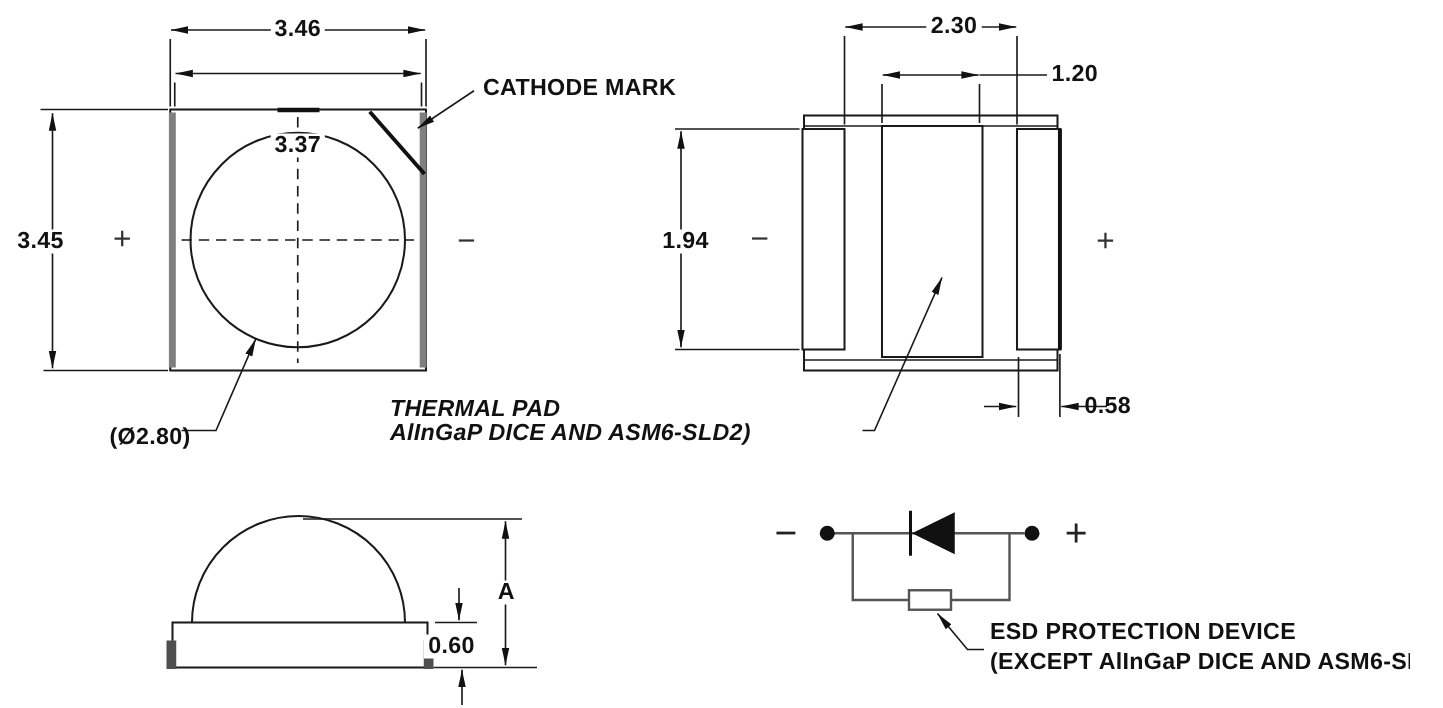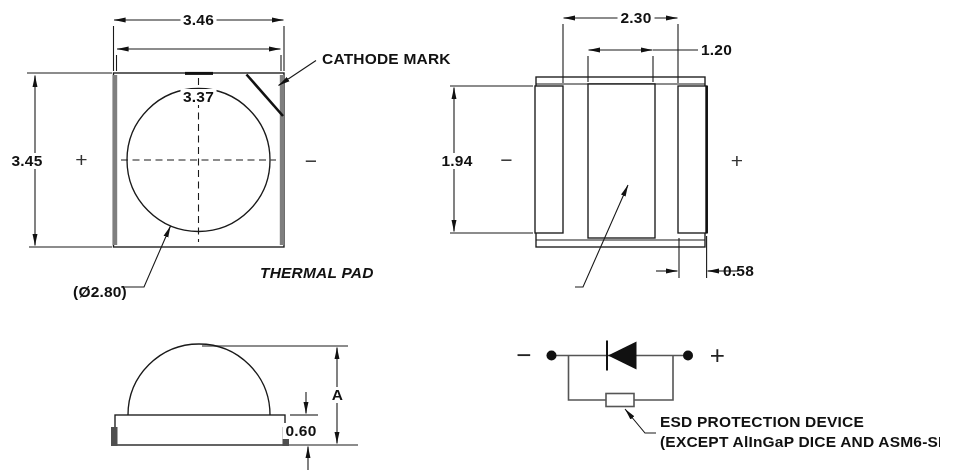--- a/index.html
+++ b/index.html
@@ -135,20 +135,21 @@
 
   <div class="lbl ctr bg" style="left:636px; top:18px;">2.30</div>
   <div class="lbl vctr" style="left:701px; top:50px;">1.20</div>
   <div class="lbl ctr bg" style="left:457px; top:160.5px;">1.94</div>
   <div class="lbl vctr" style="left:723px; top:271px;">0.58</div>
   <div class="lbl ctr sign" style="left:506.5px; top:160px;">−</div>
   <div class="lbl ctr sign" style="left:737px; top:160.5px;">+</div>
 
   <div class="lbl note-right" style="left:260px; top:265px; width:312px;">
     <div>THERMAL PAD</div>
+    <div>AlInGaP DICE AND ASM6-SLD2)</div>
   </div>
 
   <div class="lbl ctr bg" style="left:337.5px; top:395px;">A</div>
   <div class="lbl ctr bg" style="left:301px; top:431px;">0.60</div>
 
   <div class="lbl ctr sign-lg" style="left:524px; top:355px;">−</div>
   <div class="lbl ctr sign-lg" style="left:717.5px; top:355px;">+</div>
 
   <div class="lbl note-left" style="left:660px; top:412px;">
     <div>ESD PROTECTION DEVICE</div>

